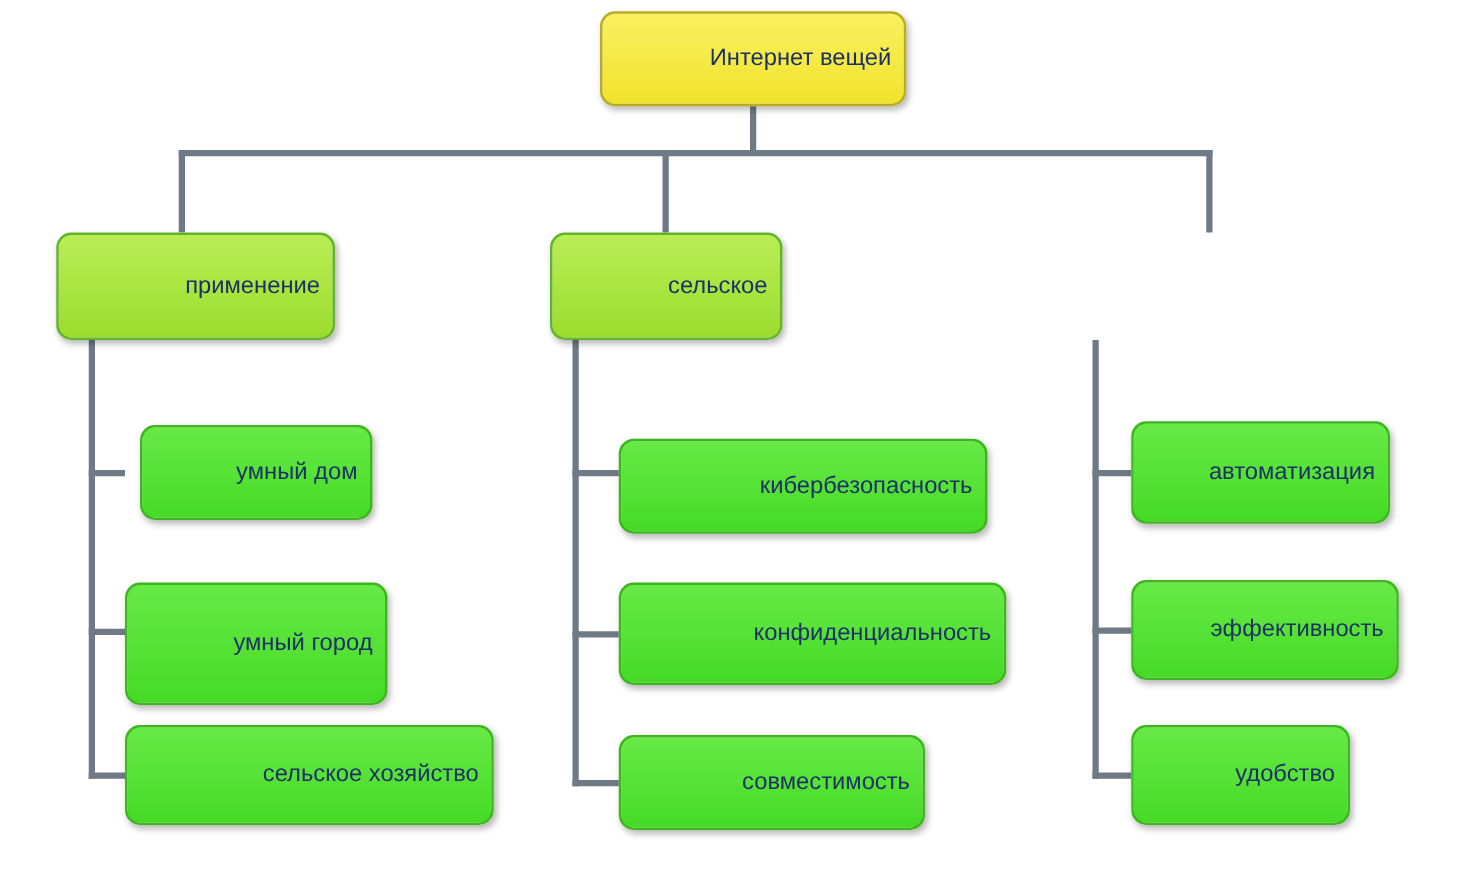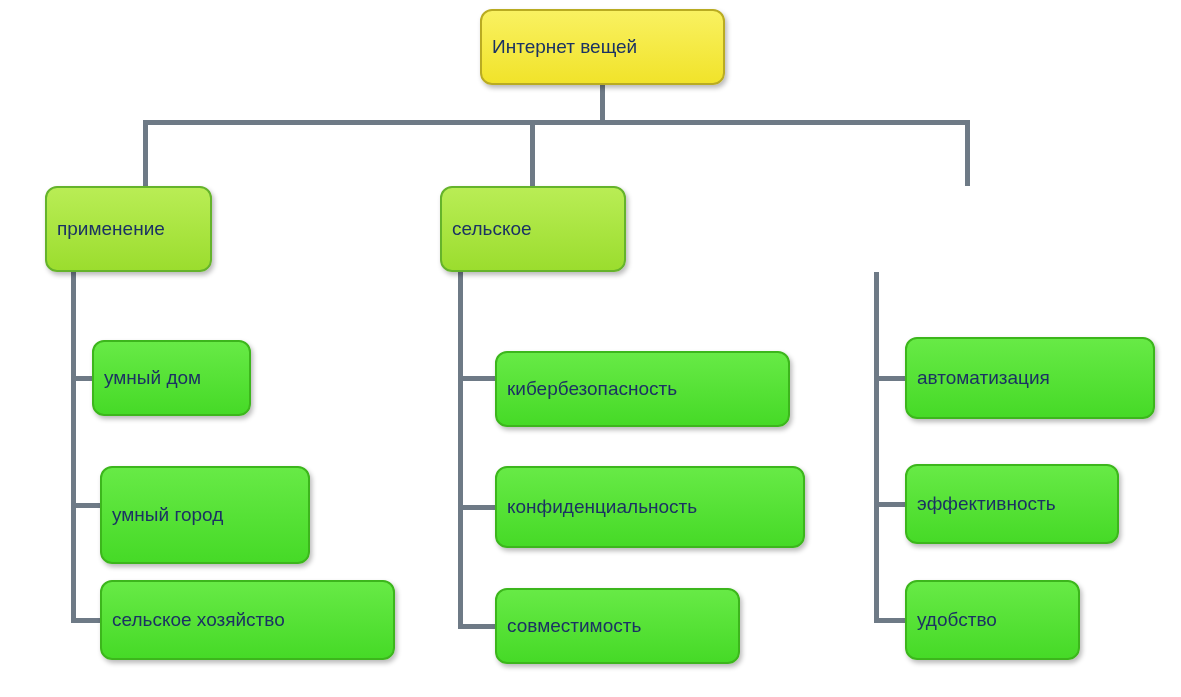--- a/index.html
+++ b/index.html
@@ -16,21 +16,21 @@
   
   .conn{
     position:absolute;
     background:var(--connector,#6e7a86);
   }
   .conn.h{height:5px;}
   .conn.v{width:5px;}
   
   .node{
     position:absolute;
-    display:flex;align-items:center;justify-content:flex-start;
+    display:flex;align-items:center;justify-content:flex-end;
     border-radius:12px;
     font-size:19px;
     color:var(--text,#1b3263);
     box-shadow:2px 3px 5px rgba(0,0,0,.28);
     cursor:default;
     text-align:center;
     padding:0 10px;
     box-sizing:border-box;
   }
   .node.root{
@@ -69,48 +69,48 @@
 
   <div class="conn v" style="left:874px;top:272px;height:351px"></div>
   <div class="conn h" style="left:874px;top:376px;width:31px"></div>
   <div class="conn h" style="left:874px;top:502px;width:31px"></div>
   <div class="conn h" style="left:874px;top:618px;width:31px"></div>
 
   <div class="node root" style="left:480px;top:9px;width:245px;height:76px">
     <span>Интернет вещей</span>
   </div>
 
-  <div class="node branch" style="left:45px;top:186px;width:167px;height:86px">
+  <div class="node branch" style="left:45px;top:186px;width:223px;height:86px">
     <span>применение</span>
   </div>
   <div class="node branch" style="left:440px;top:186px;width:186px;height:86px">
     <span>сельское</span>
   </div>
 
-  <div class="node leaf" style="left:92px;top:340px;width:159px;height:76px">
+  <div class="node leaf" style="left:112px;top:340px;width:186px;height:76px">
     <span>умный дом</span>
   </div>
   <div class="node leaf" style="left:100px;top:466px;width:210px;height:98px">
     <span>умный город</span>
   </div>
   <div class="node leaf" style="left:100px;top:580px;width:295px;height:80px">
     <span>сельское хозяйство</span>
   </div>
 
   <div class="node leaf" style="left:495px;top:351px;width:295px;height:76px">
     <span>кибербезопасность</span>
   </div>
   <div class="node leaf" style="left:495px;top:466px;width:310px;height:82px">
     <span>конфиденциальность</span>
   </div>
   <div class="node leaf" style="left:495px;top:588px;width:245px;height:76px">
     <span>совместимость</span>
   </div>
 
-  <div class="node leaf" style="left:905px;top:337px;width:250px;height:82px">
+  <div class="node leaf" style="left:905px;top:337px;width:207px;height:82px">
     <span>автоматизация</span>
   </div>
   <div class="node leaf" style="left:905px;top:464px;width:214px;height:80px">
     <span>эффективность</span>
   </div>
   <div class="node leaf" style="left:905px;top:580px;width:175px;height:80px">
     <span>удобство</span>
   </div>
 
 </div>

